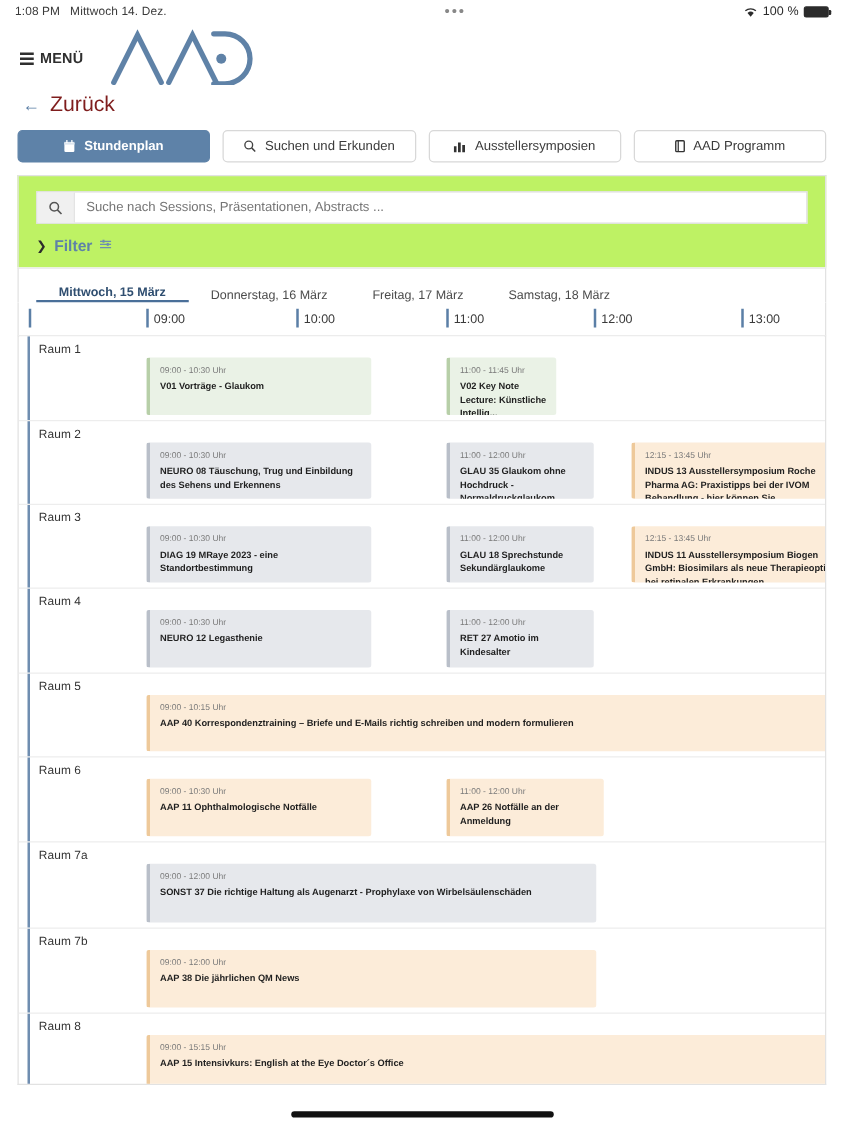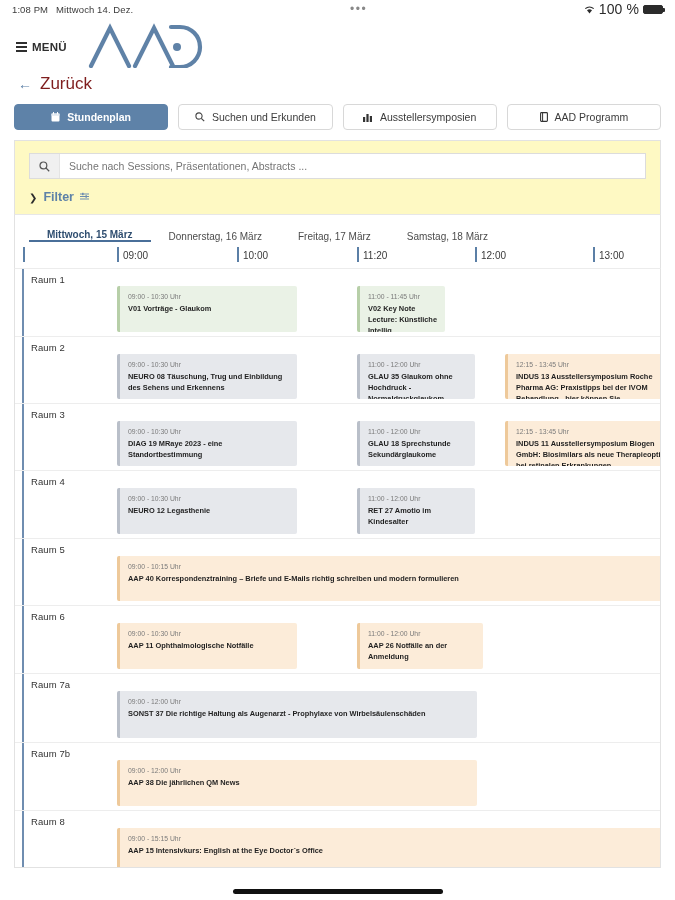--- a/index.html
+++ b/index.html
@@ -53,21 +53,21 @@
     display: flex; align-items: center; justify-content: center; gap: 7px;
     font-size: 10.5px; color: #3b3b3b; cursor: pointer;
     border: 1px solid #d8d8d8; background: #fff;
   }
   .tabbtn.active { background: #5e82a8; border-color: #5e82a8; color: #fff; font-weight: 600; }
   .tabbtn .ti { font-size: 10px; line-height: 1; display:inline-flex; }
 
   
   .panel {
     margin: 0 14px; border: 1px solid #e2e2e2; border-bottom: none;
-    background: #fef9c3; padding: 12px 14px 10px 14px;
+    background: #bef264; padding: 12px 14px 10px 14px;
   }
   .searchwrap { display: flex; height: 26px; border: 1px solid #dcdcdc; background: #fff; }
   .search-ico {
     width: 30px; display: flex; align-items: center; justify-content: center;
     background: #f0f0f0; border-right: 1px solid #e4e4e4; color: #555; font-size: 11px;
   }
   .search-input {
     flex: 1; border: none; outline: none; padding: 0 9px;
     font-size: 10.5px; color: #9a9a9a; font-family: inherit; background: transparent;
   }
@@ -137,21 +137,21 @@
     <span>Mittwoch 14. Dez.</span>
   </div>
   <div class="sb-center">•••</div>
   <div class="sb-right">
     <span class="wifi-ico">
       <svg width="11" height="9" viewBox="0 0 11 9">
           <path d="M5.5 8.4L3 5.3a4 4 0 0 1 5 0z" fill="#2b2b2b"></path>
           <path d="M1.3 3.6a6.5 6.5 0 0 1 8.4 0" stroke="#2b2b2b" stroke-width="1.1" fill="none"></path>
         </svg>
     </span>
-    <span style="font-size:14px;color:#2b2b2b">100 %</span>
+    <span style="font-size:10px;color:#2b2b2b">100 %</span>
     <span class="batt"></span>
   </div>
 </div>
 
 <div class="header">
   <div class="menu-btn">
     <span class="burger">
         <i></i>
         <i></i>
         <i></i>
@@ -259,21 +259,21 @@
 
 <div class="axis">
     <div class="tick" style="left: 8px;"></div>
     <div class="tick" style="left: 102px;">
       <span>09:00</span>
     </div>
     <div class="tick" style="left: 222px;">
       <span>10:00</span>
     </div>
     <div class="tick" style="left: 342px;">
-      <span>11:20</span>
+      <span>11:00</span>
     </div>
     <div class="tick" style="left: 460px;">
       <span>12:00</span>
     </div>
     <div class="tick" style="left: 578px;">
       <span>13:00</span>
     </div>
   </div>
 
 <div class="sched">

